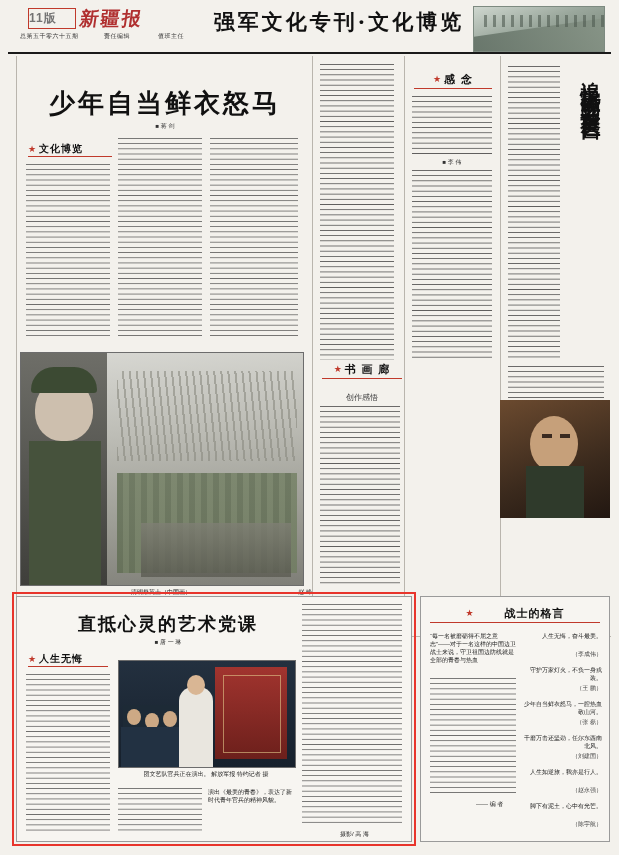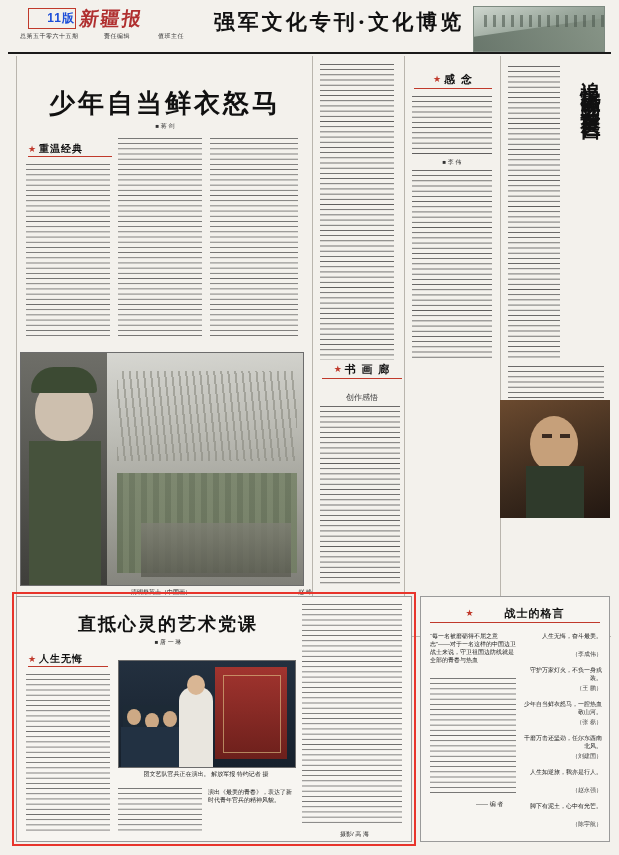--- a/index.html
+++ b/index.html
@@ -5,21 +5,21 @@
   html,body{margin:0;padding:0;background:#8e8e8e;}
   body{font-family:"Liberation Sans", sans-serif;}
   #page{
     position:relative;width:619px;height:855px;background:#f3f1ec;overflow:hidden;
     box-sizing:border-box;
   }
   
   .masthead{position:absolute;left:8px;top:6px;width:603px;height:46px;border-bottom:2px solid #1a1a1a;}
   .mast-badge{
     position:absolute;left:20px;top:2px;width:46px;height:19px;border:1px solid #c0392b;
-    color:#1d4ed8;font-size:12px;font-weight:bold;text-align:right;line-height:19px;letter-spacing:1px;
+    color:#737373;font-size:12px;font-weight:bold;text-align:left;line-height:19px;letter-spacing:1px;
   }
   .mast-logo{
     position:absolute;left:72px;top:0px;width:120px;height:24px;color:#b03030;
     font-family:"DejaVu Serif", serif;font-weight:bold;font-size:19px;letter-spacing:2px;
     transform:skewX(-8deg);
   }
   .mast-sub{position:absolute;left:12px;top:26px;font-size:6px;color:#333;letter-spacing:.5px;}
   .mast-sub2{position:absolute;left:96px;top:26px;font-size:6px;color:#333;letter-spacing:.5px;}
   .mast-sub3{position:absolute;left:150px;top:26px;font-size:6px;color:#333;letter-spacing:.5px;}
   .mast-title{
@@ -101,21 +101,21 @@
   <div class="vr" style="left:312px;top:56px;height:580px;"></div>
   <div class="vr" style="left:404px;top:56px;height:580px;"></div>
   <div class="vr" style="left:500px;top:56px;height:580px;"></div>
   <div class="hr" style="left:16px;top:636px;width:595px;"></div>
 
   <div class="hl" style="left:30px;top:86px;width:270px;font-size:26px;letter-spacing:3px;">少年自当鲜衣怒马</div>
   <div class="byline" style="left:30px;top:122px;width:270px;">■ 蒋 剑</div>
 
   <div class="sechead" style="left:28px;top:142px;width:84px;">
     <span class="star">★</span>
-    <span class="txt">重温经典</span>
+    <span class="txt">文化博览</span>
   </div>
   <div class="hr" style="left:28px;top:156px;width:84px;background:#c0392b;"></div>
 
   <div class="col" style="left:26px;top:164px;width:84px;height:176px;">
       <div class="lines"></div>
     </div>
   <div class="col" style="left:118px;top:138px;width:84px;height:202px;">
       <div class="lines"></div>
     </div>
   <div class="col" style="left:210px;top:138px;width:88px;height:202px;">

